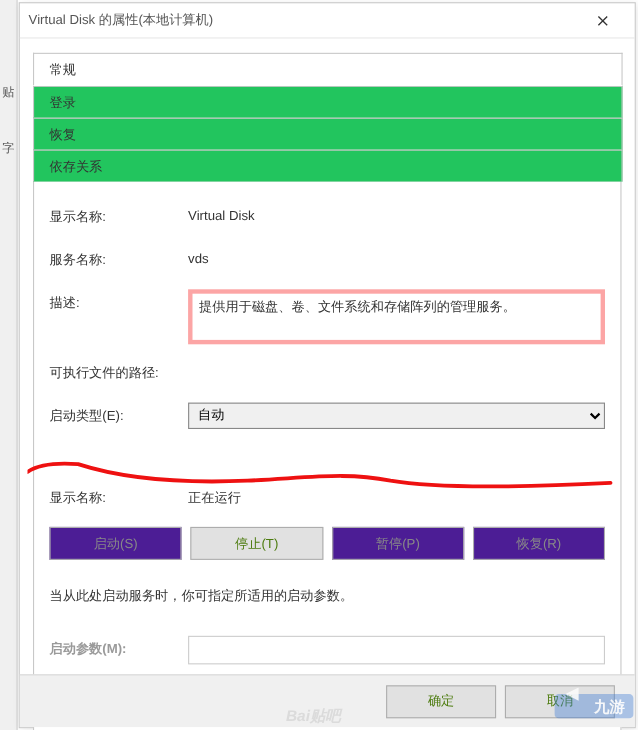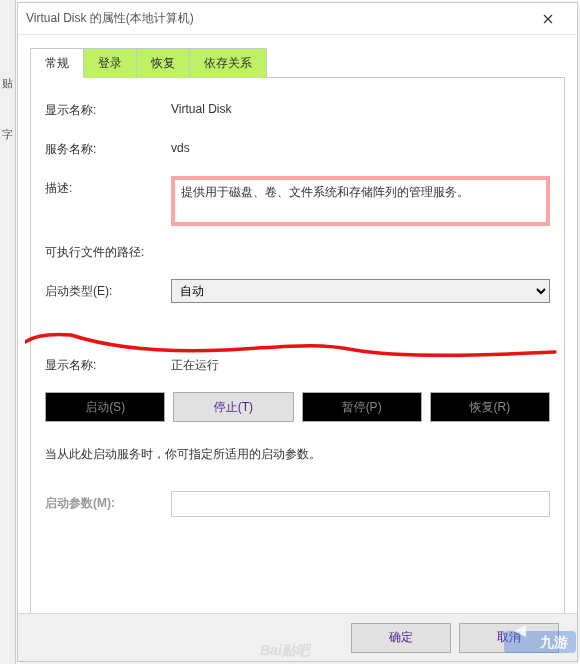--- a/index.html
+++ b/index.html
@@ -55,26 +55,27 @@
   }
   .close-btn svg { width: 10px; height: 10px; }
   .client {
     padding: 12px 12px 0 12px;
   }
   .tabs {
     display: flex;
     position: relative;
     top: 1px;
     z-index: 2;
+    flex-direction: column;
   }
   .tab {
     padding: 6px 14px 5px;
     border: 1px solid #c8c8c8;
     border-bottom: none;
-    background: #bef264;
+    background: #22c55e;
     font-size: 12px;
     cursor: pointer;
     margin-right: -1px;
     color: #333;
   }
   .tab.active {
     background: #fff;
     border-bottom: 1px solid #fff;
     position: relative;
     z-index: 3;
@@ -113,21 +114,21 @@
     overflow-y: scroll;
     color: #333;
   }
   .exe-block { margin-bottom: 18px; }
   .exe-block .lbl { margin-bottom: 6px; }
   select.startup {
     flex: 1;
     height: 24px;
     border: 1px solid #888;
     background: #f0f0f0;
-    font-family: Liberation Sans, sans-serif;
+    font-family: Liberation Mono, monospace;
     font-size: 12px;
     padding: 2px 4px;
   }
   .red-annot {
     position: absolute;
     left: -6px;
     top: 250px;
     width: 540px;
     height: 40px;
     pointer-events: none;
@@ -139,26 +140,26 @@
     margin-top: 14px;
     margin-bottom: 24px;
   }
   .btn {
     flex: 1;
     height: 30px;
     border: 1px solid #adadad;
     background: #e1e1e1;
     font-family: inherit;
     font-size: 12px;
-    color: #4c1d95;
+    color: #4d7c0f;
     cursor: pointer;
   }
   .btn:disabled {
     color: #888;
-    background: #000000;
+    background: #4c1d95;
     cursor: default;
   }
   .params-input {
     flex: 1;
     height: 26px;
     border: 1px solid #ccc;
     background: #fff;
     padding: 2px 6px;
     font-family: inherit;
     font-size: 12px;

